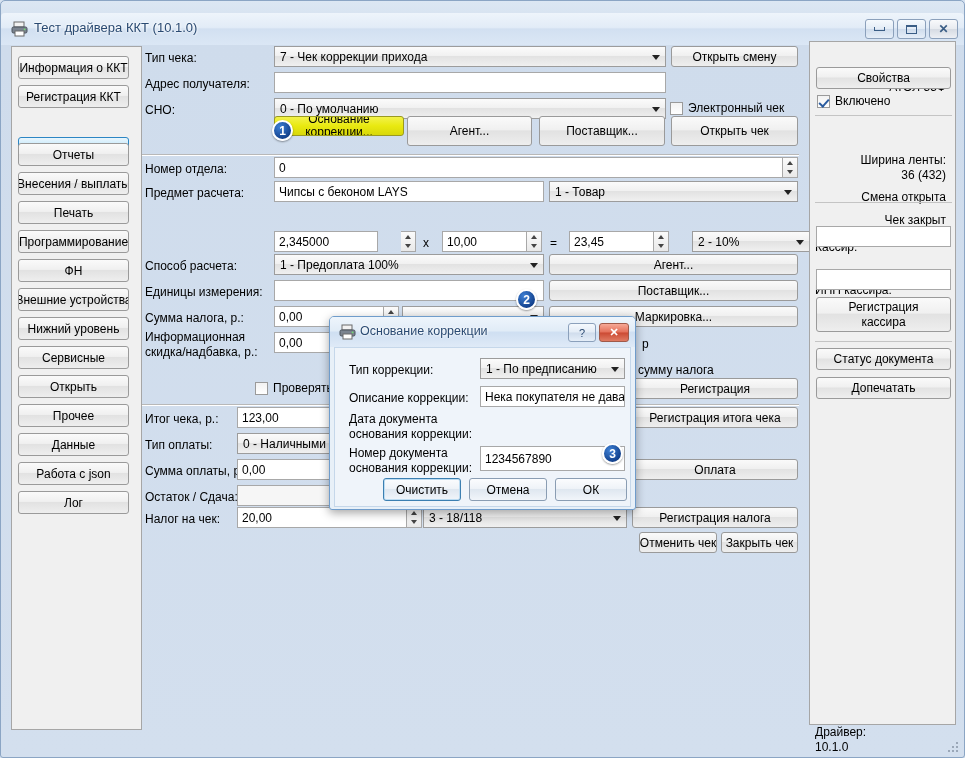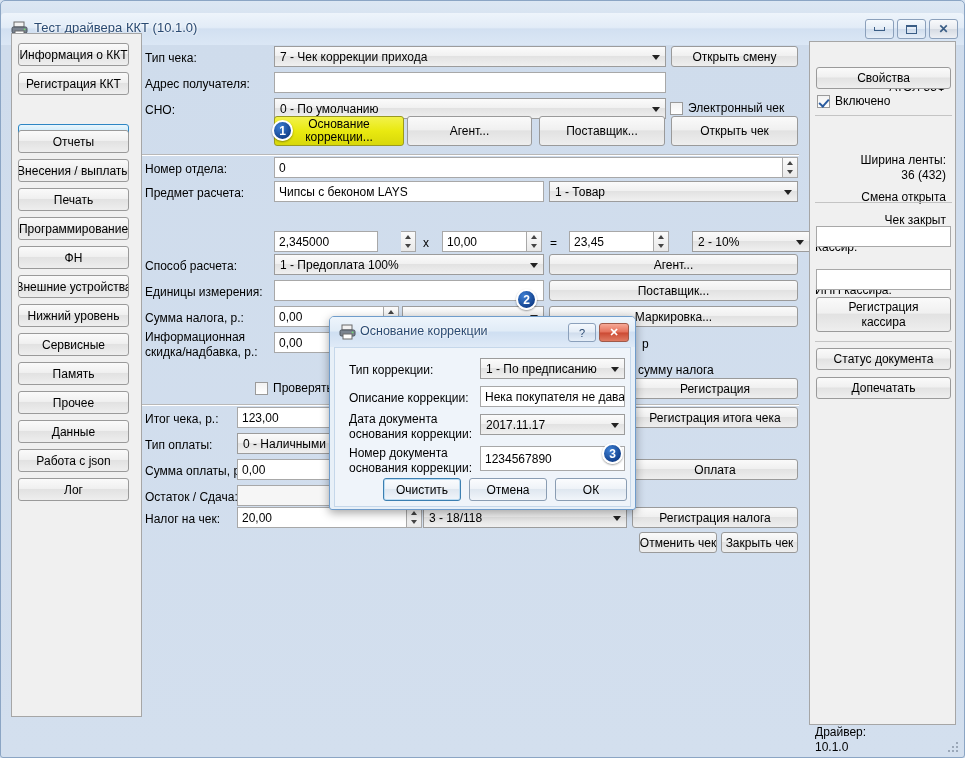--- a/index.html
+++ b/index.html
@@ -50,21 +50,21 @@
   .winbtn.close { background: linear-gradient(to bottom, #f8f9fb 0%, #e8ebf0 48%, #d6dbe3 52%, #eceff4 100%); }
   .winbtn .glyph-min { width: 11px; height: 4px; border: 1px solid #3a5d85; border-top: none; }
   .winbtn .glyph-max { width: 11px; height: 9px; border: 1px solid #3a5d85; border-top: 2px solid #3a5d85; }
   .winbtn .glyph-close { font-size: 12px; font-weight: bold; color: #3a5d85; }
 
   
   .client { position: absolute; left: 1px; top: 32px; width: 961px; height: 700px; }
 
   
   .sidebar {
-    position: absolute; left: 9px; top: 0;
+    position: absolute; left: 9px; top: 13px;
     width: 131px; height: 684px;
     background: #f0f0f0;
     border: 1px solid #a6a6a6;
   }
   .sbtn {
     position: absolute; left: 6px; width: 111px; height: 23px;
     border: 1px solid #9a9a9a; border-radius: 3px;
     background: linear-gradient(to bottom, #fafafa 0%, #f0f0f0 45%, #e2e2e2 50%, #eeeeee 100%);
     font-size: 12px; color: #000;
     display: flex; align-items: center; justify-content: center;
@@ -259,21 +259,21 @@
       <div class="sbtn" style="top:38px">Регистрация ККТ</div>
       <div class="sbtn active" style="top:67px">Чек</div>
       <div class="sbtn" style="top:96px">Отчеты</div>
       <div class="sbtn" style="top:125px">Внесения / выплаты</div>
       <div class="sbtn" style="top:154px">Печать</div>
       <div class="sbtn" style="top:183px">Программирование</div>
       <div class="sbtn" style="top:212px">ФН</div>
       <div class="sbtn" style="top:241px">Внешние устройства</div>
       <div class="sbtn" style="top:270px">Нижний уровень</div>
       <div class="sbtn" style="top:299px">Сервисные</div>
-      <div class="sbtn" style="top:328px">Память</div>
+      <div class="sbtn" style="top:328px">Открыть</div>
       <div class="sbtn" style="top:357px">Прочее</div>
       <div class="sbtn" style="top:386px">Данные</div>
       <div class="sbtn" style="top:415px">Работа с json</div>
       <div class="sbtn" style="top:444px">Лог</div>
     </div>
 
     <div class="lbl" style="left:143px; top:18px">Тип чека:</div>
     <div class="combo" style="left:272px; top:13px; width:392px">
       <span>7 - Чек коррекции прихода</span>
       <span class="arrow"></span>
@@ -286,21 +286,21 @@
     <div class="lbl" style="left:143px; top:70px">СНО:</div>
     <div class="combo" style="left:272px; top:65px; width:392px">
       <span>0 - По умолчанию</span>
       <span class="arrow"></span>
     </div>
     <div class="chk" style="left:668px; top:68px">
       <span class="chkbox"></span>
       <span>Электронный чек</span>
     </div>
 
-    <div class="btn yellow" style="left:272px; top:83px; width:130px; height:30px">
+    <div class="btn yellow" style="left:272px; top:83px; width:130px; height:20px">
       <span>Основание</span>
       <span>коррекции...</span>
     </div>
     <div class="badge" style="left:270px; top:87px">1</div>
     <div class="btn" style="left:405px; top:83px; width:125px; height:30px">Агент...</div>
     <div class="btn" style="left:537px; top:83px; width:126px; height:30px">Поставщик...</div>
     <div class="btn" style="left:669px; top:83px; width:127px; height:30px">Открыть чек</div>
 
     <div class="hr" style="left:140px; top:121px; width:657px"></div>
     <div class="hr2" style="left:140px; top:122px; width:657px"></div>
@@ -454,24 +454,20 @@
       <div class="dlg-body">
         <div class="lbl" style="left:14px; top:15px">Тип коррекции:</div>
         <div class="combo" style="left:145px; top:10px; width:145px">
           <span>1 - По предписанию</span>
           <span class="arrow"></span>
         </div>
         <div class="lbl" style="left:14px; top:43px">Описание коррекции:</div>
         <div class="fld" style="left:145px; top:38px; width:145px; height:21px">Нека покупателя не давал. Д</div>
         <div class="lbl" style="left:14px; top:64px">Дата документа</div>
         <div class="lbl" style="left:14px; top:79px">основания коррекции:</div>
-        <div class="combo" style="left:145px; top:66px; width:145px">
-          <span>2017.11.17</span>
-          <span class="arrow"></span>
-        </div>
         <div class="lbl" style="left:14px; top:98px">Номер документа</div>
         <div class="lbl" style="left:14px; top:113px">основания коррекции:</div>
         <div class="fld" style="left:145px; top:98px; width:145px; height:25px">1234567890</div>
         <div class="dlg-btn default" style="left:48px; top:130px; width:78px">Очистить</div>
         <div class="dlg-btn" style="left:134px; top:130px; width:78px">Отмена</div>
         <div class="dlg-btn" style="left:220px; top:130px; width:72px">ОК</div>
       </div>
     </div>
 
     <div class="badge" style="left:514px; top:256px">2</div>

